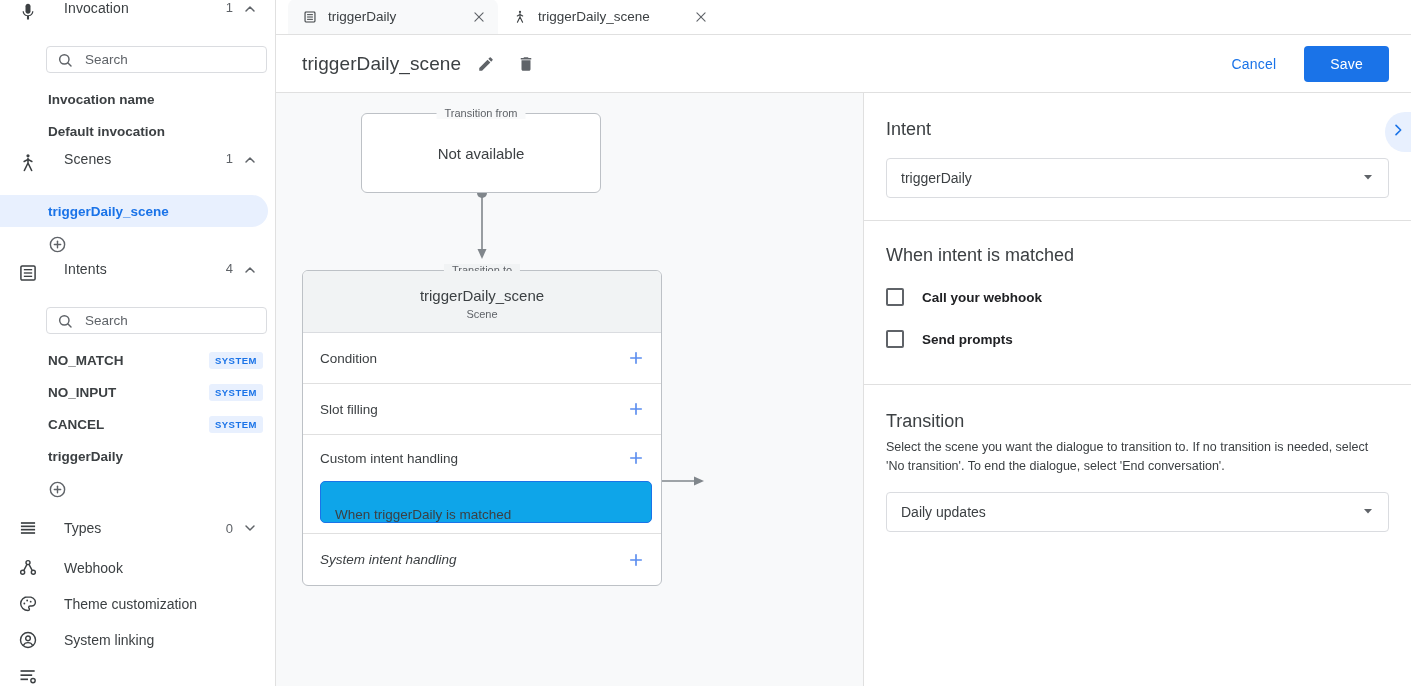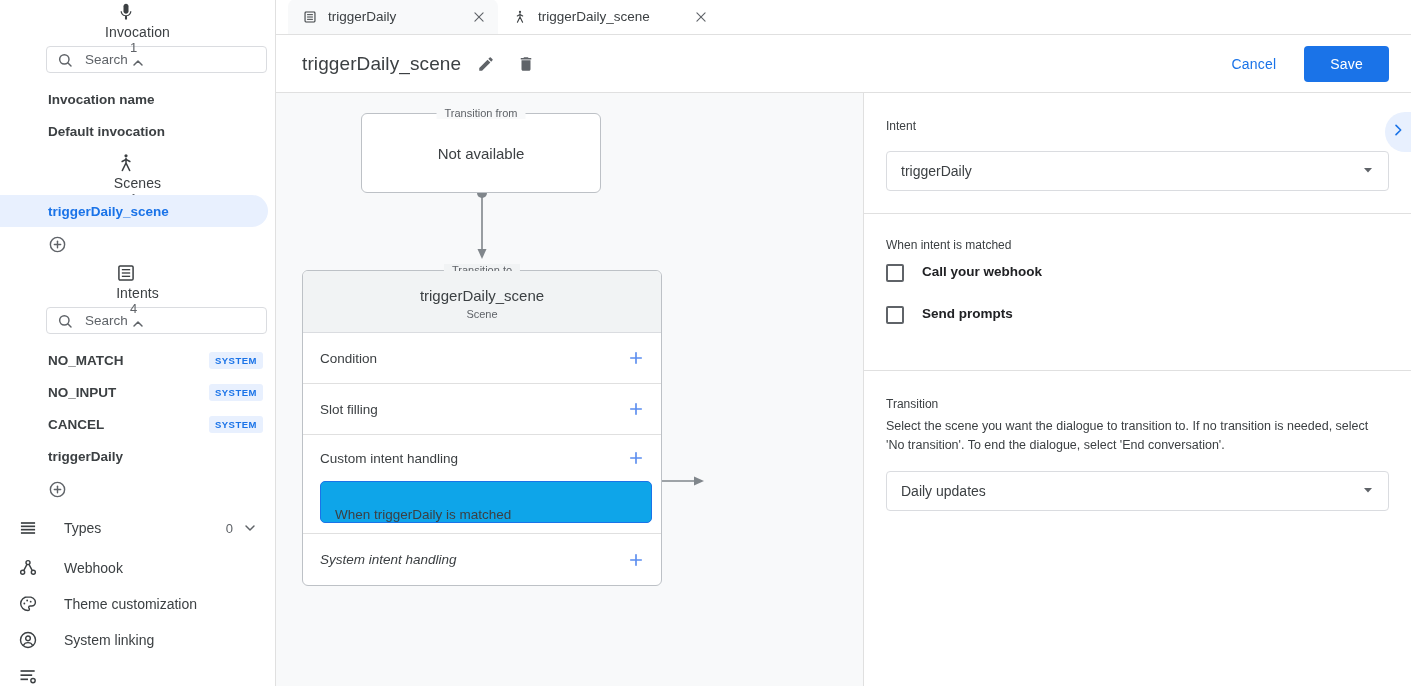--- a/index.html
+++ b/index.html
@@ -16,23 +16,23 @@
   
   .sidebar {
     width: 276px; height: 686px;
     background: #ffffff;
     border-right: 1px solid #e0e0e0;
     position: relative;
     overflow: hidden;
     flex: 0 0 276px;
   }
   .nav-group-header {
-    display: flex; align-items: center;
+    display: flex; align-items: flex-start;
     height: 44px; padding: 0 16px 0 16px;
-    cursor: pointer; position: relative; flex-direction: column;
+    cursor: pointer; position: relative;
   }
   .nav-group-header .gicon {
     width: 24px; height: 24px; flex: 0 0 24px;
     display: flex; align-items: center; justify-content: center;
     color: #3c4043; margin-right: 24px;
   }
   .nav-group-header .gtitle {
     font-size: 14px; color: #3c4043; flex: 1 1 auto;
     letter-spacing: .1px;
   }
@@ -190,30 +190,30 @@
 
   svg.edges { position: absolute; left:0; top:0; width: 100%; height: 100%; pointer-events: none; }
 
   
   .rightpanel {
     width: 548px; flex: 0 0 548px; background: #fff;
     border-left: 1px solid #e0e0e0; position: relative; overflow: hidden;
   }
   .rp-section { padding: 26px 22px 22px 22px; border-bottom: 1px solid #e0e0e0; }
   .rp-section.last { border-bottom: none; }
-  .rp-h { font-size: 12px; color: #3c4043; margin: 0 0 18px 0; font-weight: normal; }
+  .rp-h { font-size: 18px; color: #3c4043; margin: 0 0 18px 0; font-weight: normal; }
   .rp-desc { font-size: 12.5px; color: #3c4043; line-height: 1.5; margin: -8px 0 16px 0; }
   .select {
     height: 40px; border: 1px solid #dadce0; border-radius: 4px;
     display: flex; align-items: center; padding: 0 14px;
     cursor: pointer; background: #fff;
   }
   .select .sval { font-size: 14px; color: #3c4043; }
   .select .caret { margin-left: auto; }
-  .cbrow { display: flex; align-items: flex-start; margin-top: 4px; height: 38px; cursor: pointer; }
+  .cbrow { display: flex; align-items: center; margin-top: 4px; height: 38px; cursor: pointer; }
   .cbox {
     width: 18px; height: 18px; border: 2px solid #5f6368; border-radius: 2px;
     flex: 0 0 18px; background: #fff;
   }
   .cblabel { font-size: 13.5px; color: #202124; font-weight: bold; margin-left: 18px; }
 
   .collapse-tab {
     position: absolute; right: 0; top: 19px;
     width: 26px; height: 40px;
     background: #e8f0fe;

